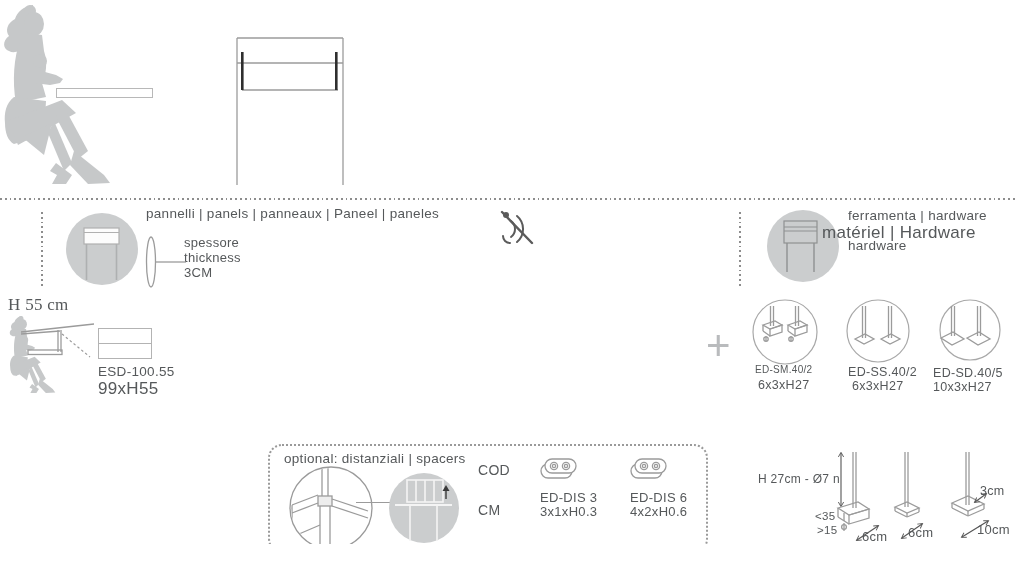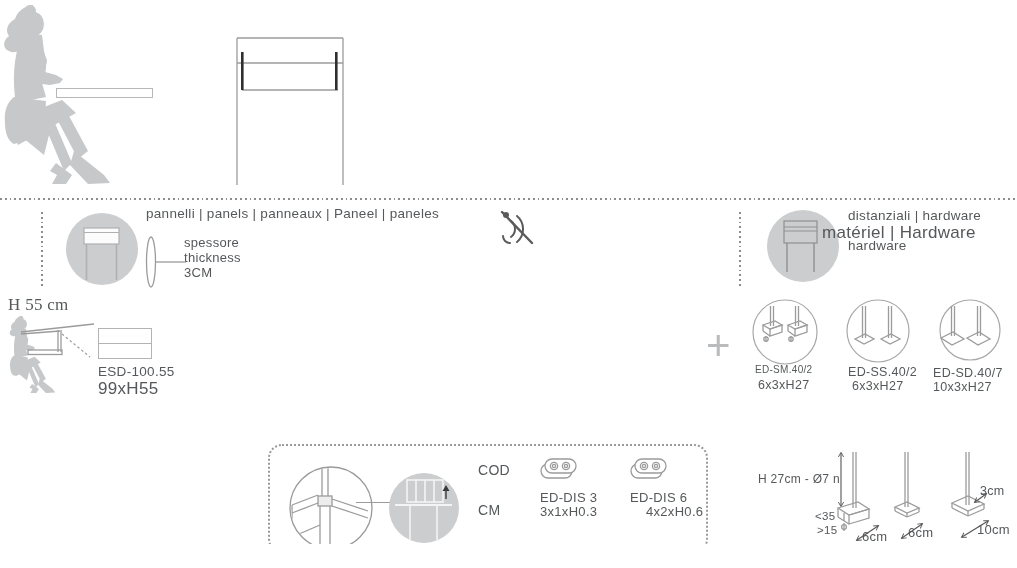--- a/index.html
+++ b/index.html
@@ -82,21 +82,21 @@
   </svg>
 
   <svg class="abs" style="left:765px;top:208px" width="76" height="76" viewBox="0 0 76 76">
     <circle cx="38" cy="38" r="36" fill="#cbcdce"></circle>
     <rect x="19" y="13" width="33" height="22" fill="none" stroke="#8f9192" stroke-width="1.2"></rect>
     <line x1="19" y1="19" x2="52" y2="19" stroke="#8f9192" stroke-width="1"></line>
     <line x1="19" y1="23" x2="52" y2="23" stroke="#8f9192" stroke-width="1"></line>
     <line x1="22" y1="35" x2="22" y2="64" stroke="#8f9192" stroke-width="1.4"></line>
     <line x1="49" y1="35" x2="49" y2="64" stroke="#8f9192" stroke-width="1.4"></line>
   </svg>
-  <div class="t" style="left:848px;top:208px;font-size:13.5px;">distanziali | hardware</div>
+  <div class="t" style="left:848px;top:208px;font-size:13.5px;">ferramenta | hardware</div>
   <div class="t" style="left:822px;top:223px;font-size:17px;">matériel | Hardware</div>
   <div class="t" style="left:848px;top:238px;font-size:13.5px;">hardware</div>
 
   <div class="t" style="left:8px;top:295px;font-size:17px;font-family:Liberation Serif, serif;">H 55 cm</div>
 
   <svg class="abs" style="left:8px;top:316px" width="95" height="90" viewBox="0 0 95 90">
     <use href="#woman" transform="scale(0.43)"></use>
     <line class="ln" x1="13" y1="16" x2="86" y2="8"></line>
     <line class="ln" x1="13" y1="18" x2="52" y2="15"></line>
     <line class="ln" x1="50" y1="14" x2="50" y2="36"></line>
@@ -154,24 +154,25 @@
       <line x1="39.5" y1="8" x2="39.5" y2="38"></line>
         <line x1="42.5" y1="8" x2="42.5" y2="38"></line>
       <polygon points="29,40 41,34 52,41 40,47"></polygon>
     </g>
   </svg>
 
   <div class="t" style="left:755px;top:364px;font-size:10px;">ED-SM.40/2</div>
   <div class="t" style="left:758px;top:378px;font-size:12.5px;">6x3xH27</div>
   <div class="t" style="left:848px;top:365px;font-size:12.5px;">ED-SS.40/2</div>
   <div class="t" style="left:852px;top:379px;font-size:12.5px;">6x3xH27</div>
-  <div class="t" style="left:933px;top:366px;font-size:12.5px;">ED-SD.40/7</div>
+  <div class="t" style="left:933px;top:366px;font-size:12.5px;">ED-SD.40/5</div>
   <div class="t" style="left:933px;top:380px;font-size:12.5px;">10x3xH27</div>
 
   <div class="abs" style="left:268px;top:444px;width:436px;height:105px;border:2px dotted #9a9a9a;border-radius:14px;"></div>
+  <div class="t" style="left:284px;top:451px;font-size:13.5px;">optional: distanziali | spacers</div>
 
   <svg class="abs" style="left:288px;top:465px" width="86" height="86" viewBox="0 0 86 86">
     <defs>
         <clipPath id="cL">
           <circle cx="43" cy="43" r="40"></circle>
         </clipPath>
       </defs>
     <circle cx="43" cy="43" r="41" fill="#fff" stroke="#9a9a9a" stroke-width="1.3"></circle>
     <g clip-path="url(#cL)" class="ln">
       <line x1="34" y1="3" x2="34" y2="31"></line>
@@ -223,21 +224,21 @@
       <circle cx="15" cy="11" r="3.6"></circle>
         <circle cx="27" cy="11" r="3.6"></circle>
       <ellipse cx="15" cy="11" rx="1.6" ry="1.6"></ellipse>
         <ellipse cx="27" cy="11" rx="1.6" ry="1.6"></ellipse>
     </g>
   </svg>
 
   <div class="t" style="left:540px;top:491px;font-size:13px;">ED-DIS 3</div>
   <div class="t" style="left:540px;top:505px;font-size:13px;">3x1xH0.3</div>
   <div class="t" style="left:630px;top:491px;font-size:13px;">ED-DIS 6</div>
-  <div class="t" style="left:630px;top:505px;font-size:13px;margin-left:16px;">4x2xH0.6</div>
+  <div class="t" style="left:630px;top:505px;font-size:13px;">4x2xH0.6</div>
 
   <div class="t" style="left:758px;top:473px;font-size:12px;">H 27cm - Ø7 n</div>
 
   <svg class="abs" style="left:808px;top:443px" width="209" height="115" viewBox="0 0 209 115">
     <defs>
       <marker id="ah" viewBox="0 0 10 10" refX="7" refY="5" markerWidth="6" markerHeight="6" orient="auto-start-reverse">
         <path d="M1,1 L8,5 L1,9" stroke="#555" fill="none" stroke-width="1.4"></path>
       </marker>
     </defs>
 

